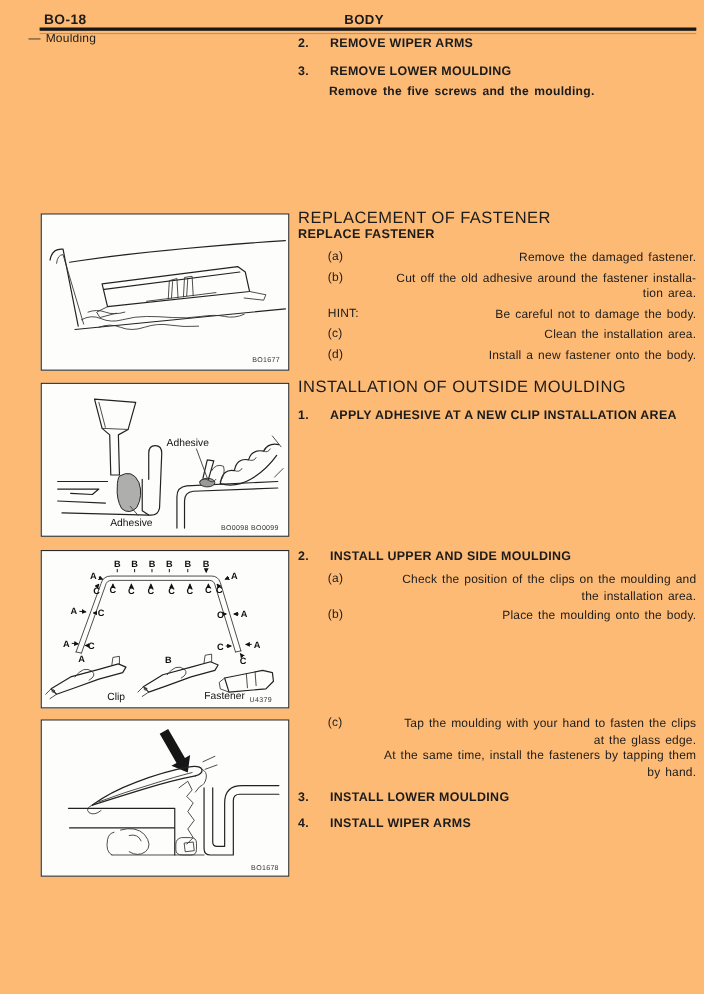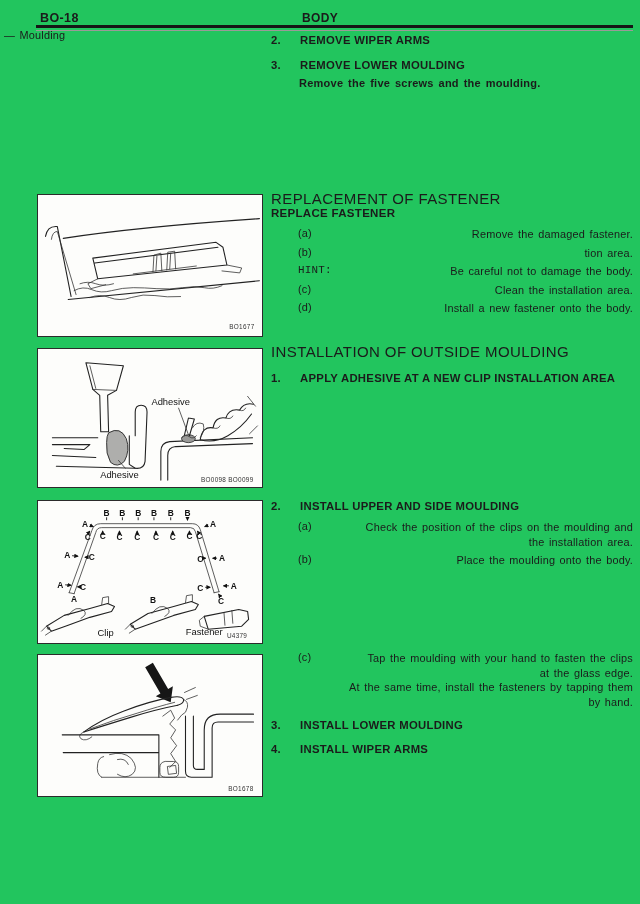--- a/index.html
+++ b/index.html
@@ -1,24 +1,24 @@
 <!DOCTYPE html>
 <html><head>
 <meta charset="utf-8">
 <style>
   * { margin:0; padding:0; box-sizing:border-box; }
   html,body { background:#e8e8e6; }
   .page {
     position:relative; width:640px; height:904px; margin:0 auto;
-    background:#22c55e; color:#1b1b1b; overflow:hidden;
+    background:#fdba74; color:#1b1b1b; overflow:hidden;
     font-family:"Liberation Sans", sans-serif;
   }
   
   .page-number { position:absolute; left:40px; top:11px; font-size:12.5px; font-weight:bold; letter-spacing:.4px; }
-  .header-title { position:absolute; left:0; top:11px; width:100%; text-align:center; font-size:12px; letter-spacing:.3px; }
+  .header-title { position:absolute; left:0; top:11px; width:100%; text-align:center; font-size:12px; letter-spacing:.3px;padding-left:22px; }
   .header-title .sec { font-weight:bold; }
   .header-title .sub { margin-left:4px; }
   .rule-thick { position:absolute; left:36px; right:7px; top:25px; height:2.5px; background:#161616; }
   .rule-thin  { position:absolute; left:36px; right:7px; top:30px; height:1px; background:#9a9a98; }
   
   .figure { position:absolute; left:37px; width:226px; border:1.3px solid #2b2b2b; background:#fdfdfb; }
   #fig1 { top:194px; height:143px; }
   #fig2 { top:348px; height:140px; }
   #fig3 { top:500px; height:144px; }
   #fig4 { top:654px; height:143px; }
@@ -41,21 +41,21 @@
   .h1 { font-size:15px; font-weight:normal; letter-spacing:.4px; }
   .h2 { font-size:11.5px; font-weight:bold; letter-spacing:.3px; margin-top:0; }
   .step { display:flex; font-size:11.3px; font-weight:bold; letter-spacing:.3px; }
   .step .num { width:29px; flex:none; }
   .mt12 { margin-top:12px; } .mt13 { margin-top:13px; } .mt10 { margin-top:10px; }
   .body-text { margin-left:28px; margin-top:6px; font-size:11px; font-weight:bold; letter-spacing:.25px; word-spacing:1.5px; }
   .sub { display:flex; font-size:10.9px; letter-spacing:.2px; word-spacing:1.2px; margin-top:4px; }
   .sub .lbl { margin-left:27px; width:26px; flex:none; }
   .sub .txt { flex:1; line-height:14.5px;text-align:right; }
   .sub.first { margin-top:8px; }
-  .sub.hint .lbl { width:31px;font-family:Liberation Mono, monospace; }
+  .sub.hint .lbl { width:31px; }
 </style>
 </head>
 <body>
 
 <div class="page">
 
   <div class="page-number">BO-18</div>
   <div class="header-title">
     <span class="sec">BODY</span><span class="sub">—  Moulding</span>
   </div>
@@ -93,20 +93,21 @@
   <div class="rc" id="block-replace">
     <div class="h1">REPLACEMENT OF FASTENER</div>
     <div class="h2">REPLACE FASTENER</div>
     <div class="sub first">
       <span class="lbl">(a)</span>
       <span class="txt">Remove the damaged fastener.</span>
     </div>
     <div class="sub">
       <span class="lbl">(b)</span>
       <span class="txt">
+        <div>Cut off the old adhesive around the fastener installa-</div>
         <div>tion area.</div>
       </span>
     </div>
     <div class="sub hint">
       <span class="lbl">HINT:</span>
       <span class="txt">Be careful not to damage the body.</span>
     </div>
     <div class="sub">
       <span class="lbl">(c)</span>
       <span class="txt">Clean the installation area.</span>

